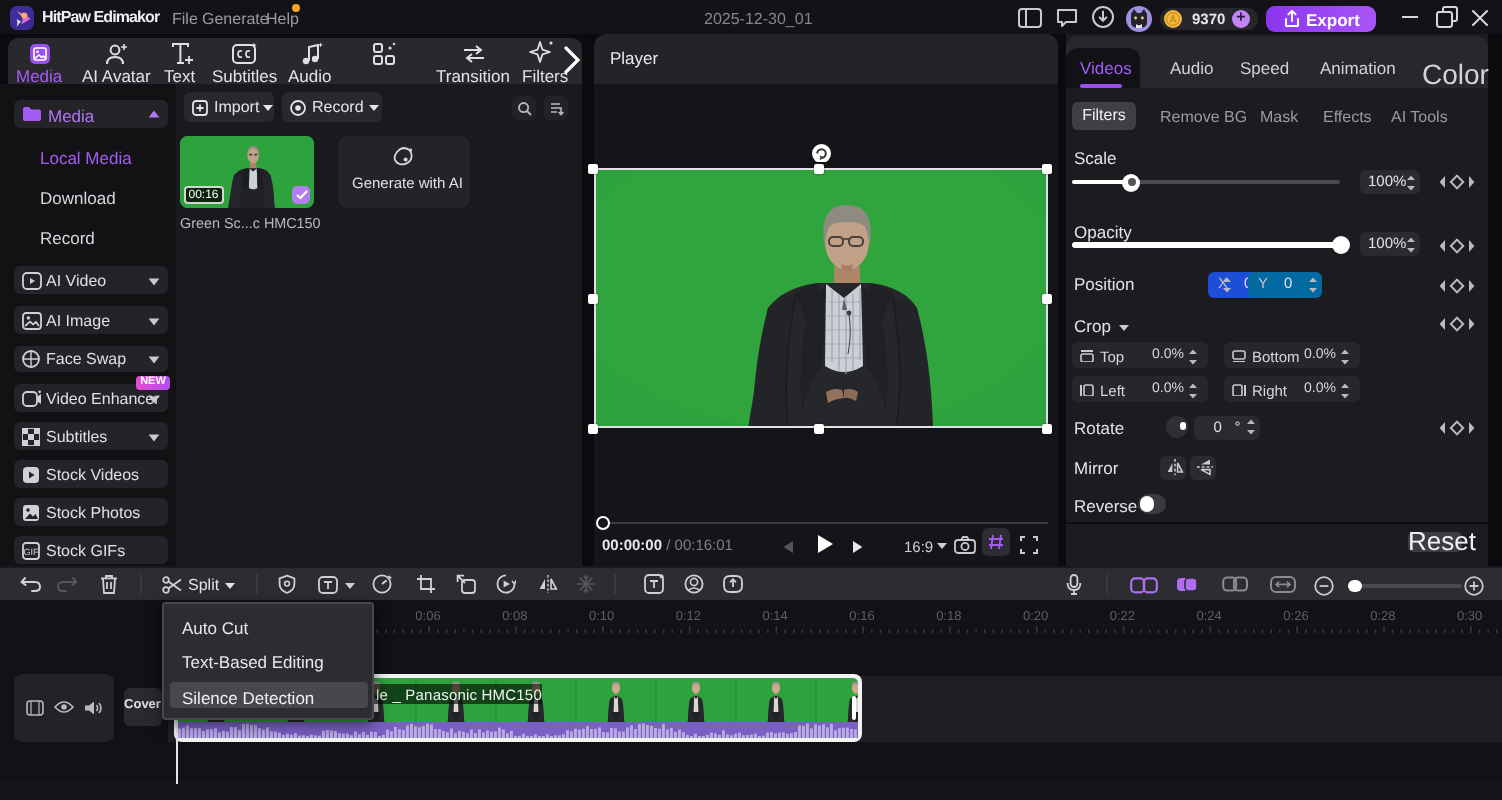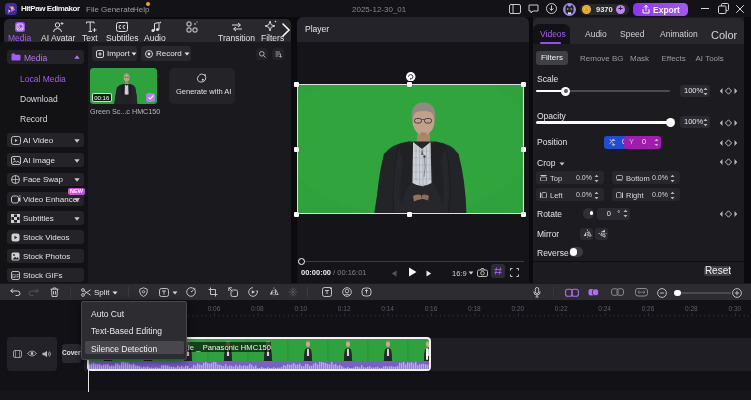--- a/index.html
+++ b/index.html
@@ -338,21 +338,21 @@
     <path d="M0.5 2.5 V0.5 H2.5 M6.5 0.5 H8.5 V2.5 M8.5 6.5 V8.5 H6.5 M2.5 8.5 H0.5 V6.5" fill="none" stroke="#c9c9ce" stroke-width="1"></path>
   </svg>
 <div class="a" style="left:533px;top:17px;width:211px;height:266px;background:#1b1b20"></div>
 <div class="a" style="left:533px;top:18px;width:211px;height:25.5px;background:#27272c;border-radius:6px 6px 0 0"></div>
 <div class="a" style="left:532.5px;top:23.5px;width:37px;height:20px;background:#121216;border-radius:6px 6px 0 0"></div>
 <div class="a" style="left:540px;top:28.5px;font-size:8.5px;color:#a55cf7">Videos</div>
 <div class="a" style="left:539.5px;top:41.8px;width:21.5px;height:2.2px;background:#9a4ef0;border-radius:1px"></div>
 <div class="a" style="left:585px;top:28.5px;font-size:8.5px;color:#d2d2d8">Audio</div>
 <div class="a" style="left:620px;top:28.5px;font-size:8.5px;color:#d2d2d8">Speed</div>
 <div class="a" style="left:660px;top:28.5px;font-size:8.5px;color:#d2d2d8">Animation</div>
-<div class="a" style="left:711px;top:28.5px;font-size:11px;color:#d2d2d8">Color</div>
+<div class="a" style="left:711px;top:28.5px;font-size:14px;color:#d2d2d8">Color</div>
 <div class="a" style="left:536px;top:51px;width:32px;height:13.5px;background:#3f3f46;border-radius:3px;color:#f0f0f2;font-size:8px;text-align:center;line-height:13.5px">Filters</div>
 <div class="a" style="left:580px;top:54px;font-size:8px;color:#9a9aa0">Remove BG</div>
 <div class="a" style="left:630px;top:54px;font-size:8px;color:#9a9aa0">Mask</div>
 <div class="a" style="left:661.5px;top:54px;font-size:8px;color:#9a9aa0">Effects</div>
 <div class="a" style="left:695.5px;top:54px;font-size:8px;color:#9a9aa0">AI Tools</div>
 <div class="a" style="left:537px;top:74px;font-size:8.5px;color:#e4e4e8">Scale</div>
 <div class="a" style="left:536px;top:89.5px;width:134px;height:2.5px;background:#4a4a52;border-radius:1.5px"></div>
 <div class="a" style="left:536px;top:89.5px;width:29px;height:2.5px;background:#fff;border-radius:1.5px"></div>
 <div class="a" style="left:561px;top:86.5px;width:9px;height:9px;border-radius:50%;background:#fff"></div>
 <div class="a" style="left:563.5px;top:89px;width:4px;height:4px;border-radius:50%;background:#555"></div>
@@ -378,21 +378,21 @@
     <path d="M3.5 1 L0.8 4 L3.5 7 Z" fill="#babac0"></path>
     <path d="M9.5 0.8 L12.6 4 L9.5 7.2 L6.4 4 Z" fill="none" stroke="#babac0" stroke-width="1"></path>
     <path d="M15.5 1 L18.2 4 L15.5 7 Z" fill="#babac0"></path>
   </svg>
 <div class="a" style="left:537px;top:137px;font-size:8.5px;color:#e4e4e8">Position</div>
 <div class="a" style="left:604px;top:136px;width:37px;height:12.5px;background:#1d4ed8;border-radius:3px;color:#c0c0c6;font-size:7.5px;line-height:12.5px;padding-left:5px">X<span style="color:#e4e4e8;margin-left:8px">0</span></div>
 <svg style="left:611px;top:138px" width="5" height="9" viewBox="0 0 5 9">
     <path d="M0.5 3 L2.5 0.8 L4.5 3 Z" fill="#b9b9be"></path>
     <path d="M0.5 6 L2.5 8.2 L4.5 6 Z" fill="#b9b9be"></path>
   </svg>
-<div class="a" style="left:624px;top:136px;width:37px;height:12.5px;background:#a21caf;border-radius:3px;color:#c0c0c6;font-size:7.5px;line-height:12.5px;padding-left:5px">Y<span style="color:#e4e4e8;margin-left:8px">0</span></div>
+<div class="a" style="left:624px;top:136px;width:37px;height:12.5px;background:#0369a1;border-radius:3px;color:#c0c0c6;font-size:7.5px;line-height:12.5px;padding-left:5px">Y<span style="color:#e4e4e8;margin-left:8px">0</span></div>
 <svg style="left:654px;top:138px" width="5" height="9" viewBox="0 0 5 9">
     <path d="M0.5 3 L2.5 0.8 L4.5 3 Z" fill="#b9b9be"></path>
     <path d="M0.5 6 L2.5 8.2 L4.5 6 Z" fill="#b9b9be"></path>
   </svg>
 <svg style="left:719px;top:139px" width="19" height="8" viewBox="0 0 19 8">
     <path d="M3.5 1 L0.8 4 L3.5 7 Z" fill="#babac0"></path>
     <path d="M9.5 0.8 L12.6 4 L9.5 7.2 L6.4 4 Z" fill="none" stroke="#babac0" stroke-width="1"></path>
     <path d="M15.5 1 L18.2 4 L15.5 7 Z" fill="#babac0"></path>
   </svg>
 <div class="a" style="left:537px;top:157.5px;font-size:8.5px;color:#e4e4e8">Crop</div>
@@ -471,21 +471,21 @@
 <div class="a" style="left:595px;top:227.5px;width:13px;height:12px;background:#2a2a30;border-radius:3px"></div>
 <svg style="left:597.5px;top:229px" width="9" height="9" viewBox="0 0 9 9">
     <path d="M0.5 4.5 H8.5" stroke="#c9c9ce" stroke-width="0.8" stroke-dasharray="1.4 1"></path>
     <path d="M2.5 3.2 L7 0.8 V3.2 Z" fill="#c9c9ce"></path>
     <path d="M2.5 5.8 L7 8.2 V5.8 Z" fill="none" stroke="#c9c9ce" stroke-width="0.8"></path>
   </svg>
 <div class="a" style="left:537px;top:247.5px;font-size:8.5px;color:#e4e4e8">Reverse</div>
 <div class="a" style="left:568.5px;top:247px;width:14px;height:9.5px;border-radius:5px;background:#3a3a42"></div>
 <div class="a" style="left:569.5px;top:248px;width:7.5px;height:7.5px;border-radius:50%;background:#fff"></div>
 <div class="a" style="left:533px;top:260.5px;width:211px;height:1.5px;background:#0e0e11"></div>
-<div class="a" style="left:704px;top:265.5px;width:27px;height:10.5px;background:#3c3c43;border-radius:2.5px;color:#f0f0f2;font-size:10px;text-align:right;line-height:10.5px">Reset</div>
+<div class="a" style="left:704px;top:265.5px;width:27px;height:10.5px;background:#3c3c43;border-radius:2.5px;color:#f0f0f2;font-size:13px;text-align:right;line-height:10.5px">Reset</div>
 <div class="a" style="left:0;top:283px;width:751px;height:17px;background:#2c2c31;border-top:1.5px solid #1a1a1e"></div>
 <svg style="left:10px;top:288px" width="11" height="8" viewBox="0 0 11 8">
     <path d="M2.5 1 L0.8 3 L2.8 4.5 M1 3 H7.5 Q10 3 10 5.5 Q10 7.5 7.5 7.5 H6" fill="none" stroke="#d0d0d5" stroke-linecap="round"></path>
   </svg>
 <svg style="left:28px;top:288px" width="11" height="8" viewBox="0 0 11 8">
     <path d="M8.5 1 L10.2 3 L8.2 4.5 M10 3 H3.5 Q1 3 1 5.5 Q1 7.5 3.5 7.5 H5" fill="none" stroke="#55555c" stroke-linecap="round"></path>
   </svg>
 <svg style="left:49.5px;top:287px" width="9" height="10" viewBox="0 0 9 10">
     <path d="M0.5 2.2 H8.5 M3 2.2 V1 H6 V2.2 M1.5 2.2 L2 9.5 H7 L7.5 2.2 M3.5 4 V7.5 M5.5 4 V7.5" fill="none" stroke="#d0d0d5" stroke-width="0.9"></path>
   </svg>

